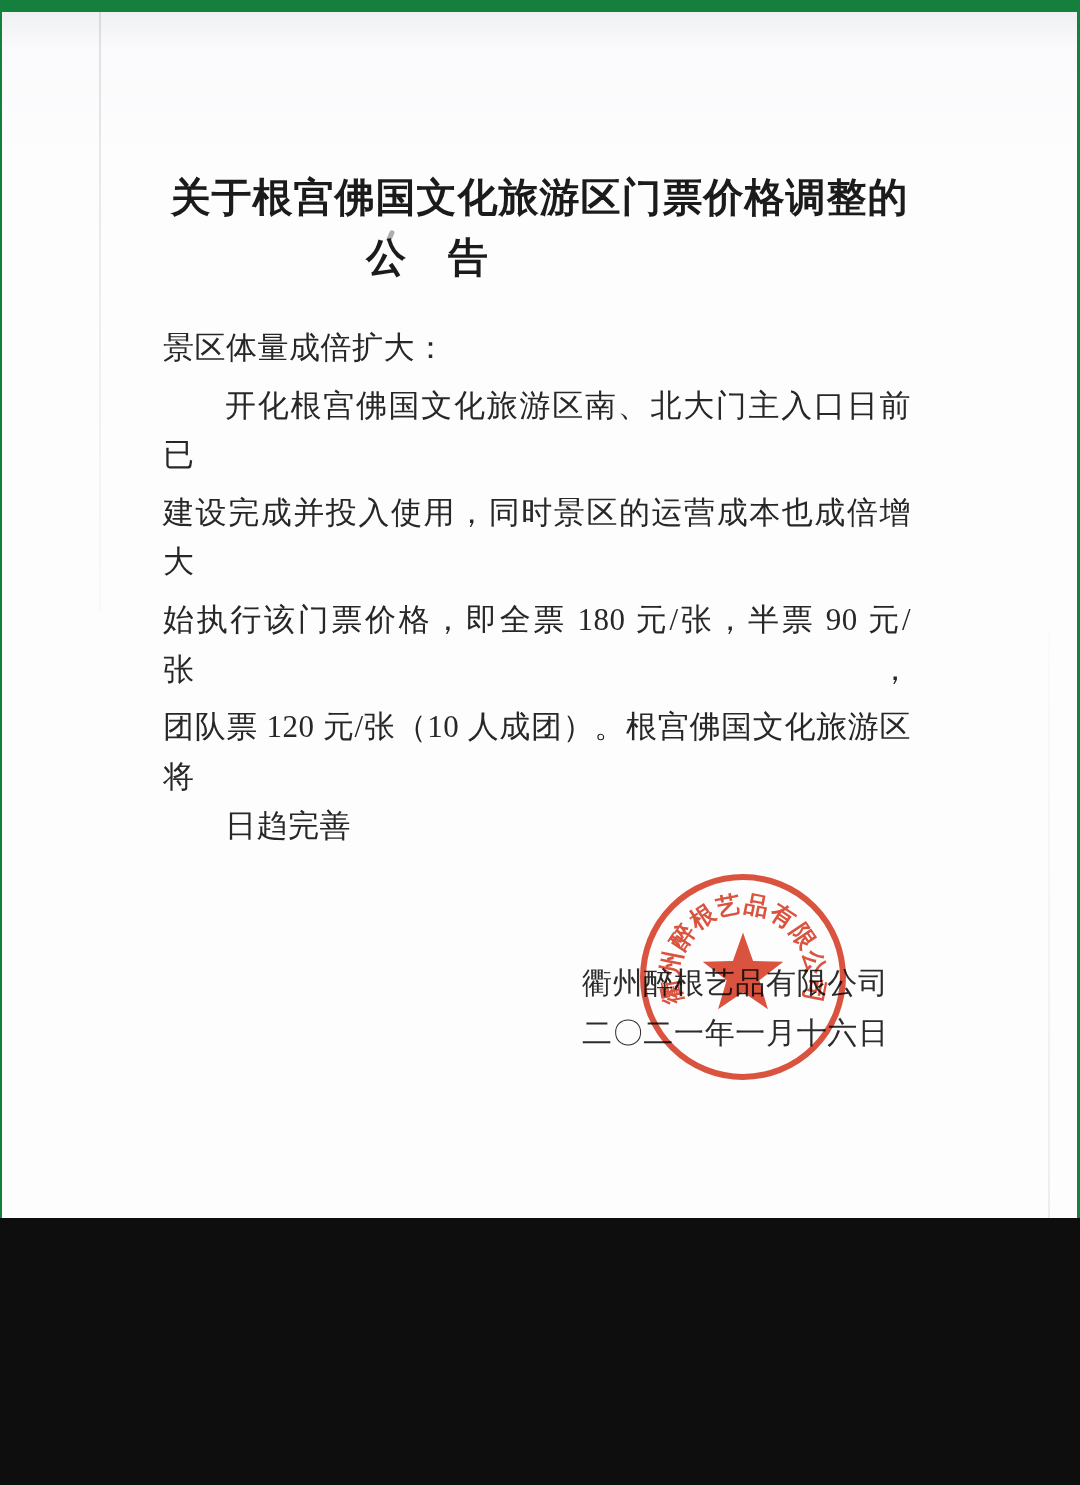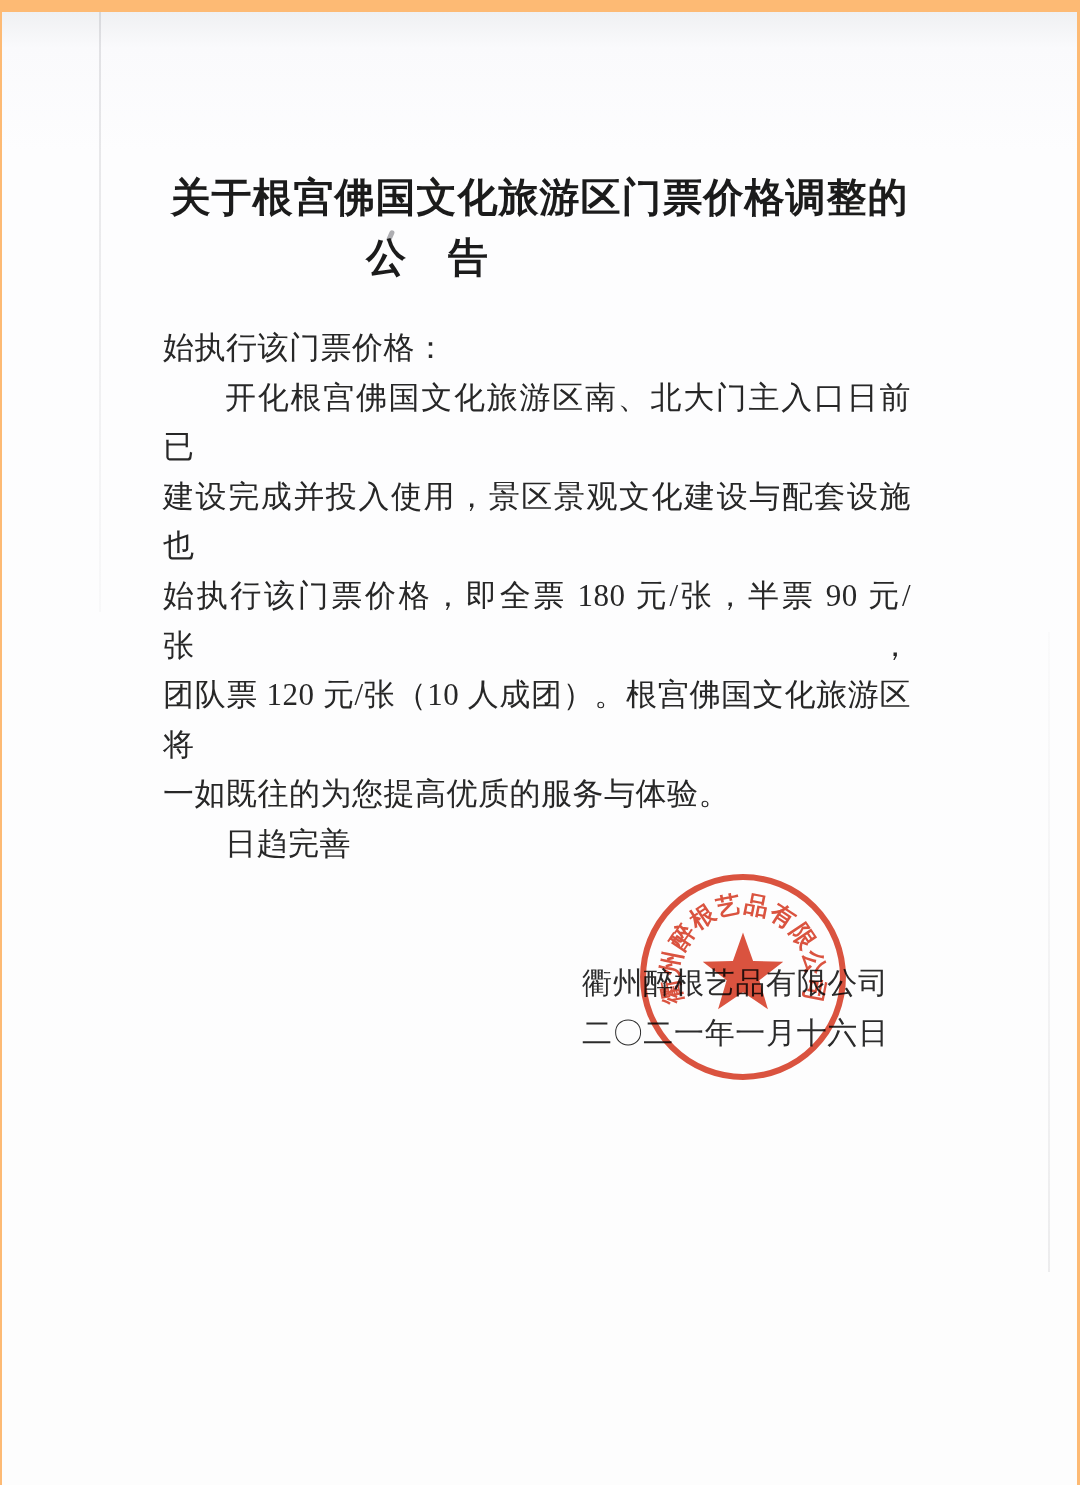--- a/index.html
+++ b/index.html
@@ -1,34 +1,34 @@
 <!DOCTYPE html>
 <html><head>
 <meta charset="utf-8">
 <style>
   html,body{margin:0;padding:0;background:#0e0e0e;}
-  .scan{position:relative;width:1080px;height:1485px;background:#fdba74;overflow:hidden;
+  .scan{position:relative;width:1080px;height:1218px;background:#15803d;overflow:hidden;
         font-family:"Liberation Serif","DejaVu Serif",serif;}
   .paper{position:absolute;top:12px;left:2px;right:3px;bottom:0;
          background:linear-gradient(180deg,#eff0f2 0,#fafafc 36px,#fdfdfe 140px,#fdfdfd 100%);
          color:#242424;}
   .fold{position:absolute;width:2px;pointer-events:none;}
   .fold-left{left:97px;top:0;height:600px;
     background:linear-gradient(180deg,rgba(90,90,100,.16),rgba(90,90,100,.03));}
   .fold-right{left:1046px;top:620px;height:640px;
     background:linear-gradient(180deg,rgba(90,90,100,.02),rgba(90,90,100,.10));}
   .speck{position:absolute;left:386px;top:218px;width:5px;height:12px;border-radius:3px;
          background:rgba(110,110,115,.55);transform:rotate(24deg);}
   .title{position:absolute;top:156px;left:0;width:100%;margin:0;text-align:center;
          font-weight:700;color:#1b1b1b;font-size:40px;line-height:60px;letter-spacing:1px;}
   .t2{position:relative;left:-112px;}
   .bodytext{position:absolute;top:311px;left:161px;width:748px;
             font-size:31px;line-height:49.6px;color:#272727;letter-spacing:0.5px;}
   .bline{min-height:49.6px;}
-  .bline.fill{text-align:justify;text-align-last:justify;}
+  .bline.fill{text-align:justify;text-align-last:justify;margin-top:8px;}
   .bline.indent{text-indent:62px;}
   .sig{position:absolute;left:580px;top:946px;width:306px;font-size:30px;line-height:50px;
        color:#2b2b2b;text-align:justify;}
   .sig div{text-align-last:justify;}
   .stamp{position:absolute;left:634px;top:858px;width:214px;height:214px;
          mix-blend-mode:multiply;opacity:.9;}
   .stamp svg{display:block;}
   .stamp .sc{stroke:var(--seal,#d8402a);}
   .stamp .sp{fill:var(--seal,#d8402a);}
   .stamp .st{fill:var(--seal,#d8402a);font-size:24px;font-weight:700;letter-spacing:1px;
@@ -42,26 +42,25 @@
     <div class="fold fold-left"></div>
     <div class="fold fold-right"></div>
     <div class="speck"></div>
 
     <h1 class="title">
       <div class="t1">关于根宫佛国文化旅游区门票价格调整的</div>
       <div class="t2">公　告</div>
     </h1>
 
     <div class="bodytext">
-        <div class="bline">始执行该门票价格：</div>
+        <div class="bline">景区体量成倍扩大：</div>
         <div class="bline indent fill">开化根宫佛国文化旅游区南、北大门主入口日前已</div>
-        <div class="bline fill">建设完成并投入使用，景区景观文化建设与配套设施也</div>
+        <div class="bline fill">建设完成并投入使用，同时景区的运营成本也成倍增大</div>
         <div class="bline fill">始执行该门票价格，即全票 180 元/张，半票 90 元/张，</div>
         <div class="bline fill">团队票 120 元/张（10 人成团）。根宫佛国文化旅游区将</div>
-        <div class="bline">一如既往的为您提高优质的服务与体验。</div>
         <div class="bline indent">日趋完善</div>
       </div>
 
     <div class="sig">
       <div>衢州醉根艺品有限公司</div>
       <div>二〇二一年一月十六日</div>
     </div>
 
     <div class="stamp" style="--seal: #d8402a;">
       <svg viewBox="0 0 212 212" width="214" height="214">

